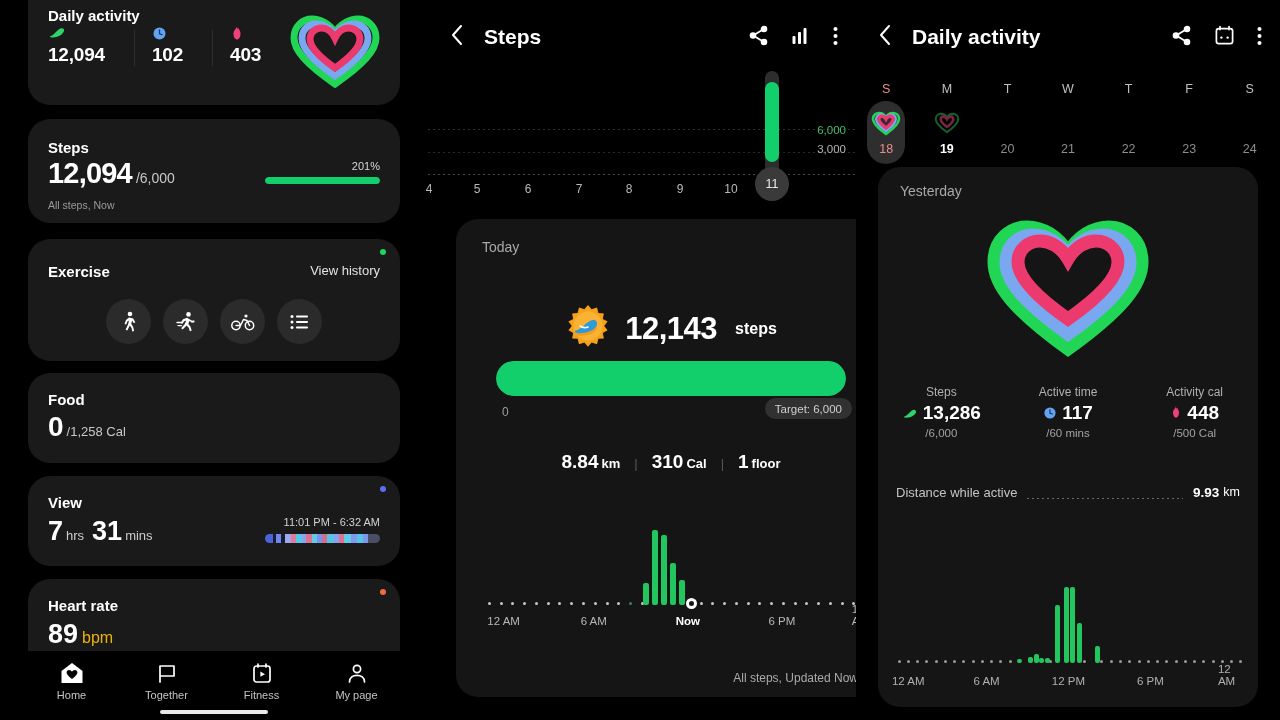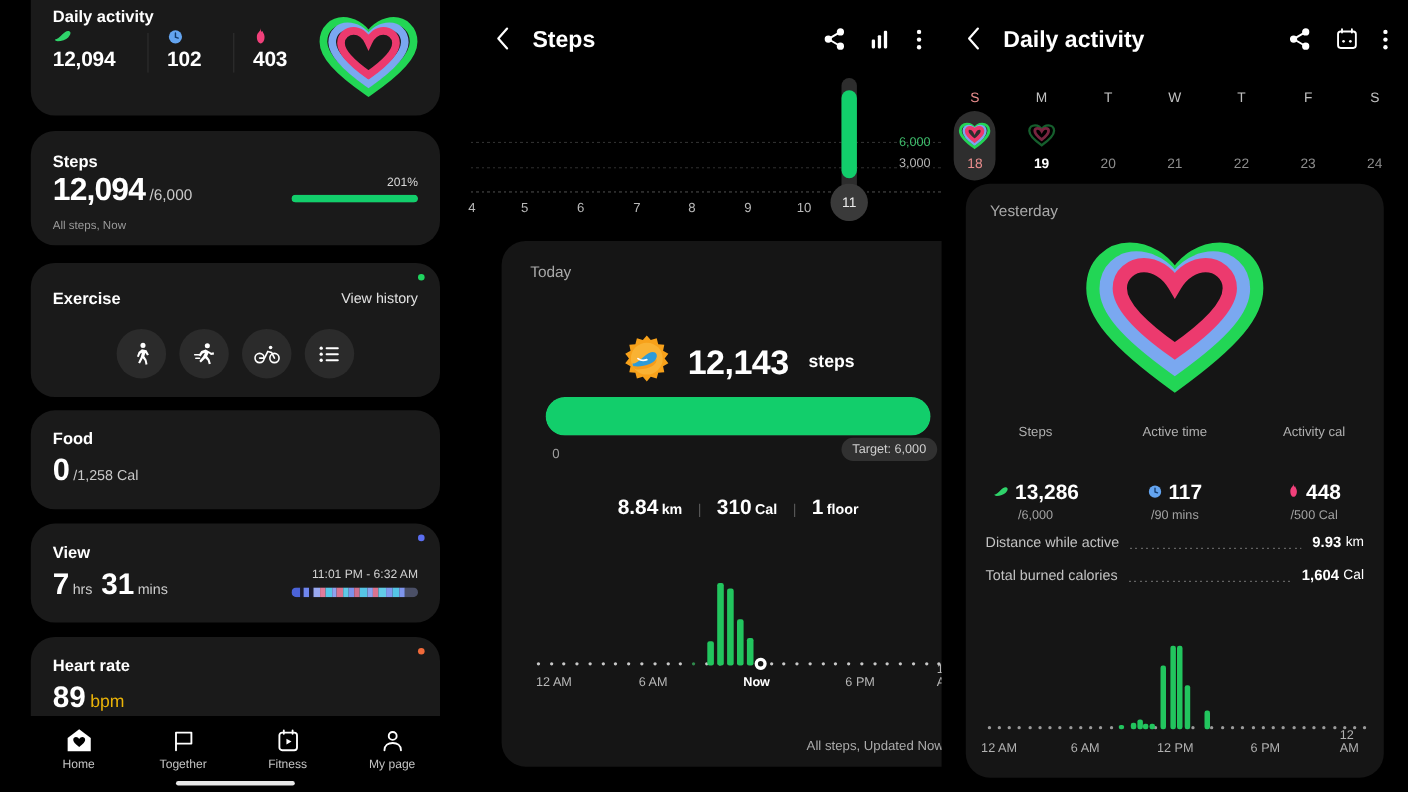--- a/index.html
+++ b/index.html
@@ -181,21 +181,21 @@
 
   .yest-card {
     position:absolute; left:22px; top:167px; width:380px; height:540px;
     background:#151515; border-radius:22px;
   }
   .yest-lbl { position:absolute; left:22px; top:16px; font-size:14px; color:#a9a9a9; }
   .yest-heart { position:absolute; left:0; right:0; top:48px; display:flex; justify-content:center; }
   .yest-stats { position:absolute; left:0; right:0; top:218px; display:flex; }
   .ystat { flex:1; display:flex; flex-direction:column; align-items:center; gap:3px; }
   .ystat .lbl { font-size:12px; color:#b0b0b0; }
-  .ystat .row { display:flex; align-items:center; gap:5px;margin-top:36px; }
+  .ystat .row { display:flex; align-items:flex-end; gap:5px; }
   .ystat .v { font-size:19px; font-weight:bold; }
   .ystat .goal { font-size:11.5px; color:#a2a2a2; }
 
   .sum-rows { position:absolute; left:18px; right:18px; top:310px; }
   .sum-row { display:flex; align-items:center; height:30px; }
   .sum-row .lab { font-size:13px; color:#c3c3c3; white-space:nowrap; }
   .leader {
     flex:1; height:1px; margin:0 10px;
     background-image:repeating-linear-gradient(to right,#6a6a6a 0 2px,transparent 2px 5px);
     transform:translateY(6px);
@@ -660,21 +660,21 @@
           <div class="lbl">Active time</div>
           <div class="row">
             <span>
               <svg width="14" height="14" viewBox="0 0 15 15">
                   <circle cx="7.5" cy="7.5" r="6" fill="#63a4f0"></circle>
                   <path d="M7.5 4 L7.5 7.8 L10 8.6" stroke="#123a6b" stroke-width="1.3" fill="none" stroke-linecap="round"></path>
                 </svg>
             </span>
             <span class="v">117</span>
           </div>
-          <div class="goal">/90 mins</div>
+          <div class="goal">/60 mins</div>
         </div>
         <div class="ystat">
           <div class="lbl">Activity cal</div>
           <div class="row">
             <span>
               <svg width="12" height="15" viewBox="0 0 14 17">
                   <path d="M7 0.5 C7 4 3.5 4.5 3.5 8.5 C3.5 12 5 14.5 7 14.5 C9 14.5 10.5 12 10.5 8.5 C10.5 6 9 5 8.5 3 C8 4.5 7 4 7 0.5 Z" fill="#f0407a"></path>
                 </svg>
             </span>
             <span class="v">448</span>
@@ -682,26 +682,20 @@
           <div class="goal">/500 Cal</div>
         </div>
       </div>
 
       <div class="sum-rows">
         <div class="sum-row">
           <span class="lab">Distance while active</span>
           <span class="leader"></span>
           <span class="val">9.93</span>
           <span class="unit">km</span>
-        </div>
-        <div class="sum-row">
-          <span class="lab">Total burned calories</span>
-          <span class="leader"></span>
-          <span class="val">1,604</span>
-          <span class="unit">Cal</span>
         </div>
       </div>
 
       <div class="r-chart">
         <div>
           <div class="rc-dot" style="left:1%"></div>
             <div class="rc-dot" style="left:3.6%"></div>
           <div class="rc-dot" style="left:6.2%"></div>
             <div class="rc-dot" style="left:8.8%"></div>
           <div class="rc-dot" style="left:11.4%"></div>

